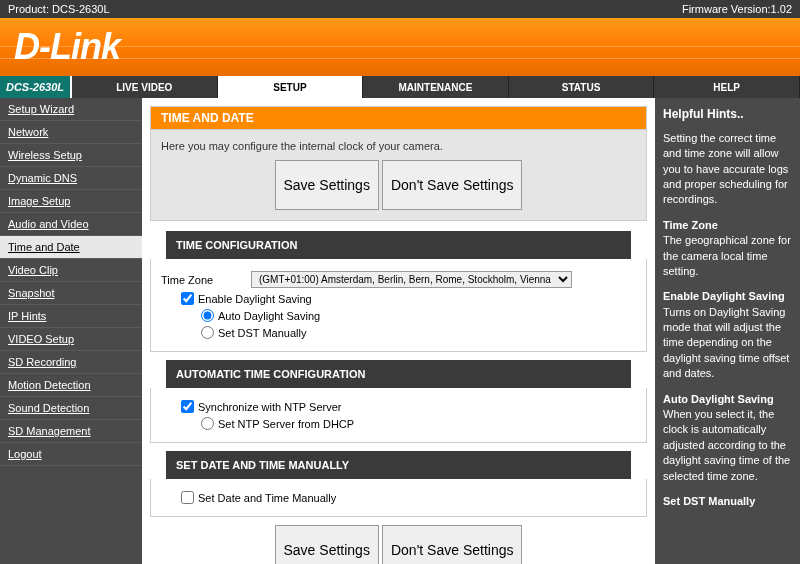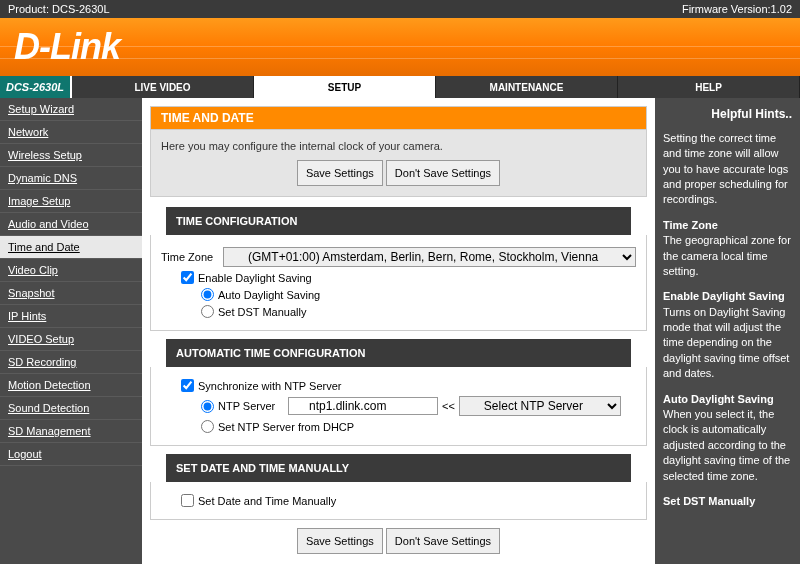--- a/index.html
+++ b/index.html
@@ -14,32 +14,32 @@
 .tabs-row { display: flex; height: 22px; background: #000; }
 .model-cell { width: 72px; background: #0f766e; color: #fff; font-size: 11px; font-style: italic; font-weight: bold; display: flex; align-items: center; justify-content: center; border-right: 2px solid #fff; }
 .tabs { flex: 1; display: flex; }
 .tab { flex: 1; background: #3a3a3a; color: #fff; font-size: 10px; font-weight: bold; display: flex; align-items: center; justify-content: center; border-right: 1px solid #222; cursor: pointer; }
 .tab.active { background: #fff; color: #000; }
 .sidebar { width: 142px; background: #4a4a4a; }
 .sidebar .item { padding: 5px 8px; color: #fff; font-size: 11px; border-bottom: 1px solid #5a5a5a; cursor: pointer; text-decoration: underline; }
 .sidebar .item.active { background: #e8e8e8; color: #000; }
 .main { flex: 1; background: #fff; padding: 0; overflow-y: auto; }
 .hints { width: 145px; background: #4a4a4a; color: #fff; padding: 8px; font-size: 11px; line-height: 1.4; }
-.hints .title { font-weight: bold; font-size: 12px; margin-bottom: 8px; text-align: right; }
+.hints .title { font-weight: bold; font-size: 12px; margin-bottom: 8px; }
 .hints p { margin-bottom: 10px; }
 .hints strong { display: block; font-weight: bold; }
 .section-orange { background: #ff8a00; color: #fff; font-weight: bold; font-size: 12px; padding: 4px 10px; border: 1px solid #ccc; border-bottom: none; margin: 8px 8px 0 8px; }
 .section-gray { background: #e5e5e5; border: 1px solid #ccc; padding: 10px; margin: 0 8px 10px 8px; font-size: 11px; color: #333; }
 .section-dark { background: #3a3a3a; color: #fff; font-weight: bold; font-size: 11px; padding: 8px 10px; margin: 0 24px; }
 .section-body { border: 1px solid #ccc; border-top: none; padding: 8px 10px; margin: 0 8px 8px 8px; font-size: 11px; }
 .row { display: flex; align-items: center; margin: 4px 0; }
 .row .label { width: 90px; }
-.btn { font-size: 11px; padding: 6px 8px; background: #efefef; border: 1px solid #999; cursor: pointer; }
+.btn { font-size: 14px; padding: 16px 8px; background: #efefef; border: 1px solid #999; cursor: pointer; }
 .center { text-align: center; margin-top: 8px; }
-select, input[type=text] { font-size: 12px; border: 1px solid #999; padding: 1px 20px; }
+select, input[type=text] { font-size: 10px; border: 1px solid #999; padding: 1px 3px; }
 input[type=checkbox], input[type=radio] { margin-right: 4px; vertical-align: middle; }
 .indent1 { padding-left: 20px; }
 .indent2 { padding-left: 40px; }
 </style>
 </head>
 <body>
 
 <div class="topbar">
   <span>Product: DCS-2630L</span>
   <span>Firmware Version:1.02</span>
@@ -48,20 +48,21 @@
 <div class="banner">
   <span class="logo">D-Link</span>
 </div>
 
 <div class="tabs-row">
   <div class="model-cell">DCS-2630L</div>
   <div class="tabs" id="tabs">
       <div class="tab">LIVE VIDEO</div>
       <div class="tab active">SETUP</div>
       <div class="tab">MAINTENANCE</div>
+      <div class="tab">STATUS</div>
       <div class="tab">HELP</div>
     </div>
 </div>
 
 <div class="layout">
   <div class="sidebar" id="sidebar">
       <div class="item">Setup Wizard</div>
       <div class="item">Network</div>
       <div class="item">Wireless Setup</div>
       <div class="item">Dynamic DNS</div>
@@ -109,27 +110,20 @@
       </div>
     </div>
 
     <div class="section-dark">AUTOMATIC TIME CONFIGURATION</div>
     <div class="section-body">
       <div class="row indent1">
         <input type="checkbox" checked="" style="">
         <span>Synchronize with NTP Server</span>
       </div>
       <div class="row indent2">
-        <input type="radio" name="ntp" checked="" style="">
-        <span style="width:70px">NTP Server</span>
-        <input type="text" style="width: 150px;" value="ntp1.dlink.com">
-        <span style="margin:0 4px">&lt;&lt;</span>
-        <select><option>Select NTP Server</option></select>
-      </div>
-      <div class="row indent2">
         <input type="radio" name="ntp" style="">
         <span>Set NTP Server from DHCP</span>
       </div>
     </div>
 
     <div class="section-dark">SET DATE AND TIME MANUALLY</div>
     <div class="section-body">
       <div class="row indent1">
         <input type="checkbox" style="">
         <span>Set Date and Time Manually</span>

